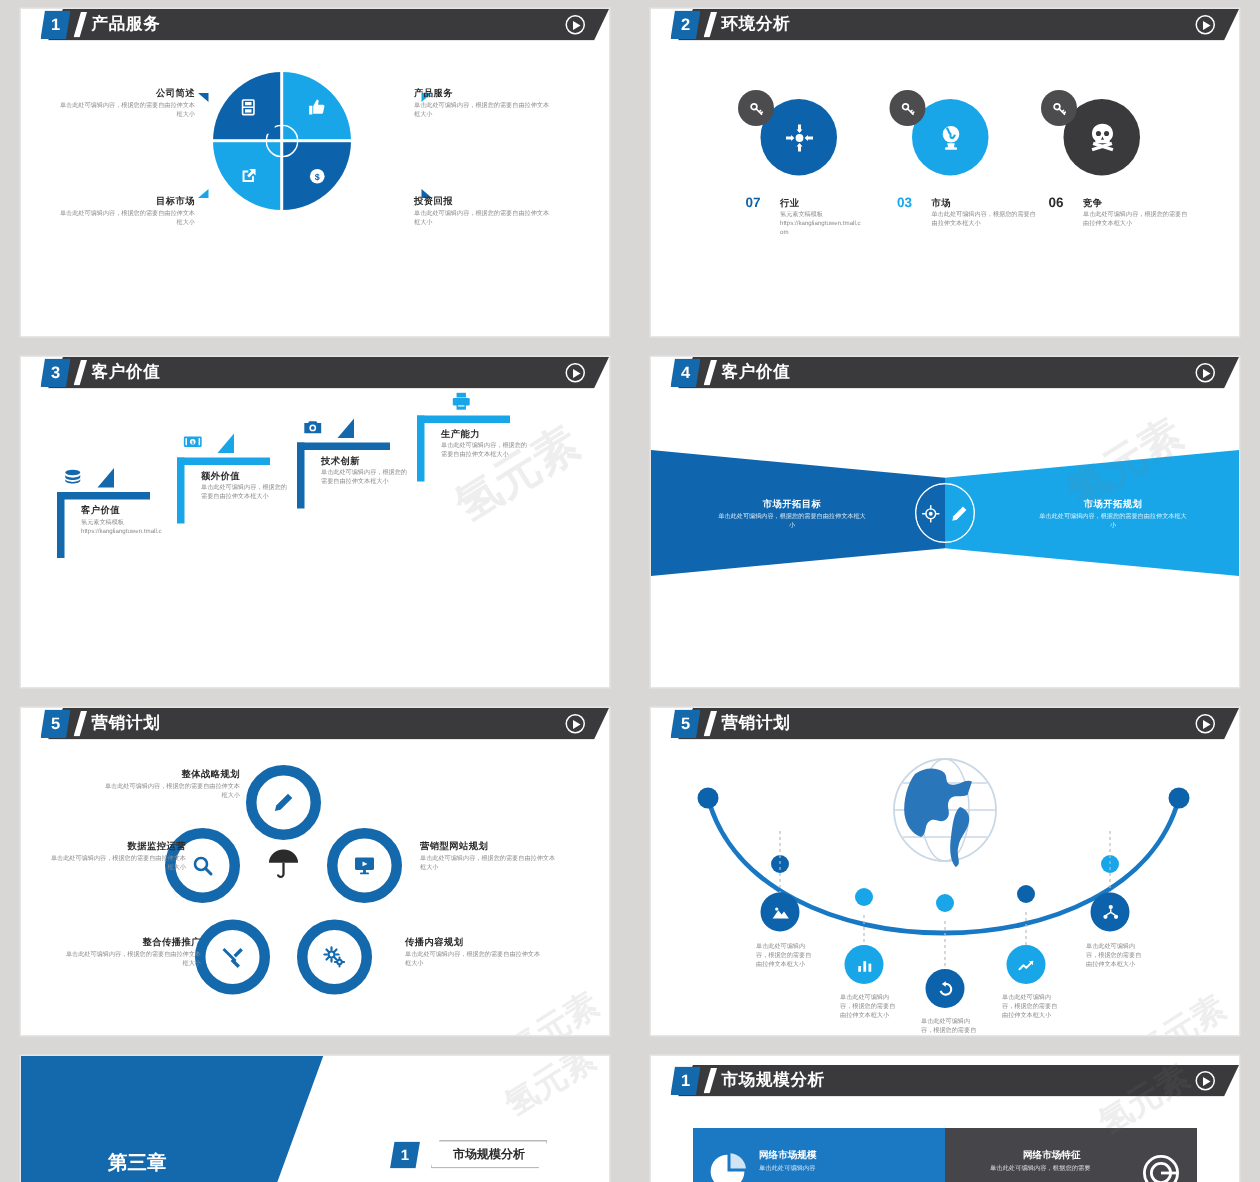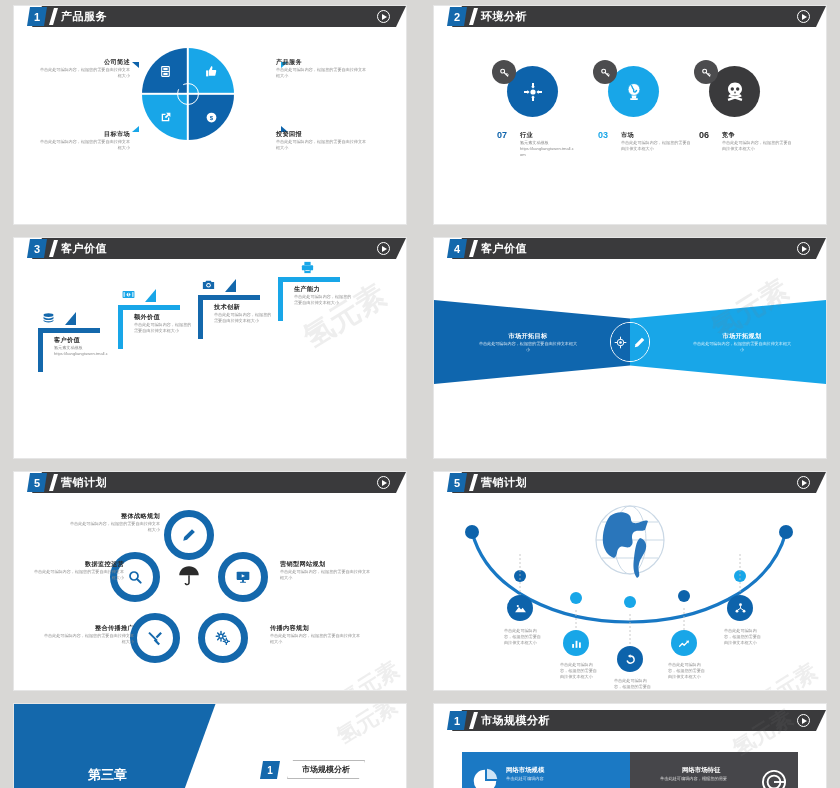--- a/index.html
+++ b/index.html
@@ -124,21 +124,21 @@
   .arcbox{ position:absolute; left:0; top:20px; width:100%; height:190px; }
   .cirl{ position:absolute; width:26px;height:26px;border-radius:50%;
          display:flex;align-items:center;justify-content:center;}
   .cirl svg{ width:13px;height:13px; fill:#fff; }
 
   
   .para{
     position:absolute; left:-30px; top:-6px; width:210px; height:130px;
     background:#1468ac; transform:skewX(-20deg);
   }
-  .chapter{ position:absolute; left:58px; top:62px; color:#fff; font-size:13px; font-weight:bold; z-index:4;margin-left:16px;}
+  .chapter{ position:absolute; left:58px; top:62px; color:#fff; font-size:13px; font-weight:bold; z-index:4;}
   .tagnum{ position:absolute; left:246px; top:57px; width:20px;height:18px; background:#1468ac;
            color:#fff; font-size:10px; font-weight:bold; display:flex;align-items:center;justify-content:center;
            clip-path:polygon(3px 0,100% 0,calc(100% - 3px) 100%,0 100%); }
   .tagtxt{ position:absolute; left:273px; top:56px; height:19px; padding:0 14px;
            border:1px solid #b9b9b9; display:flex;align-items:center;
            font-size:8px;font-weight:bold;color:#2b2b2b;
            clip-path:polygon(6px 0,100% 0,calc(100% - 6px) 100%,0 100%); }
   .duo{ position:absolute; left:28px; top:48px; width:336px; height:60px; display:flex; }
   .duo .d1{ flex:1; background:#1b79c4; position:relative; }
   .duo .d2{ flex:1; background:#46464a; position:relative; }

